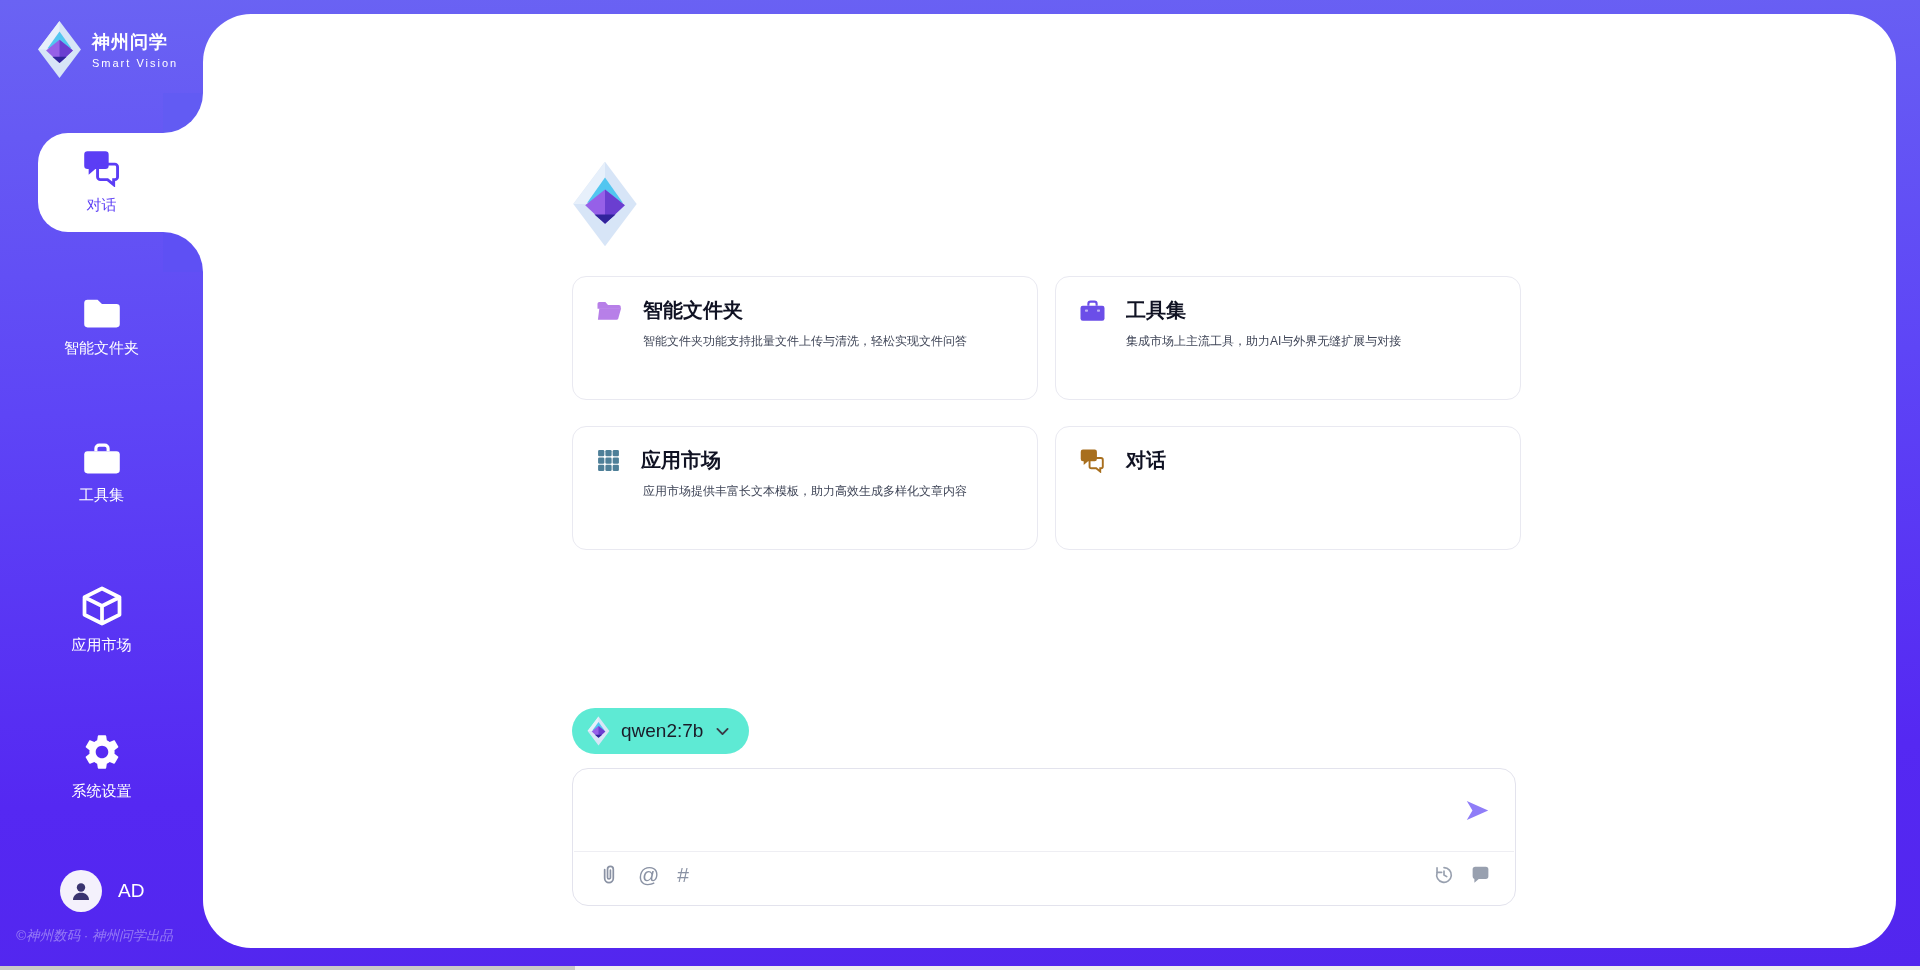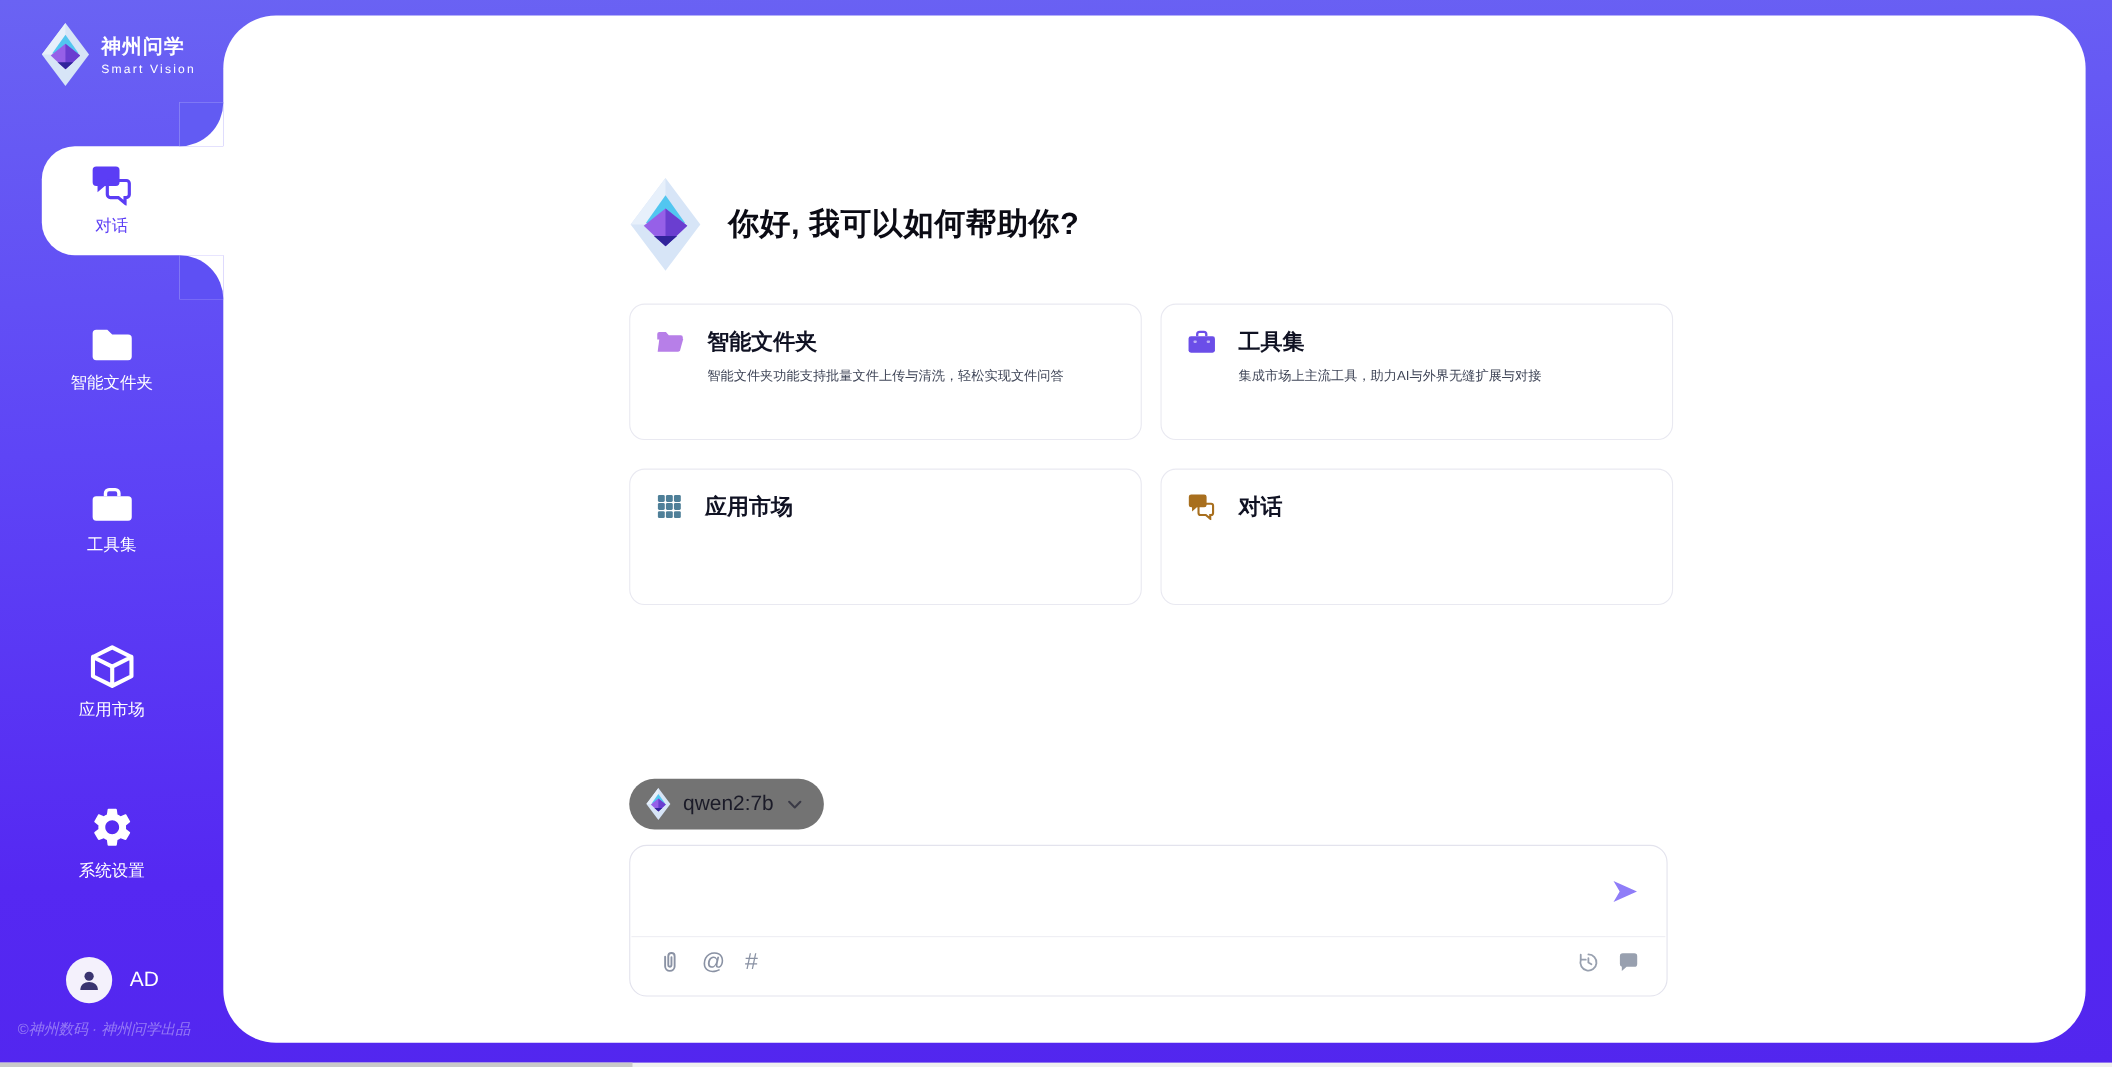--- a/index.html
+++ b/index.html
@@ -59,21 +59,21 @@
     padding:20px 24px 0 23px; cursor:pointer;
   }
   .card-head { display:flex; align-items:center; gap:20px; }
   .card-title { font-size:20px; font-weight:700; color:#101223; }
   .card-desc { margin:8px 0 0 47px; font-size:12px; line-height:1.55; color:#3F4557; }
 
   
   .model-pill {
     position:absolute; left:572px; top:708px; height:46px;
     display:inline-flex; align-items:center; gap:11px; padding:0 18px 0 15px;
-    background:#737373; border-radius:23px; cursor:pointer;
+    background:#5eead4; border-radius:23px; cursor:pointer;
   }
   .model-name { font-size:19px; color:#1B1B28; }
 
   
   .composer {
     position:absolute; left:572px; top:768px; width:944px; height:138px;
     background:#fff; border:1px solid #E3E3ED; border-radius:16px;
   }
   .composer textarea {
     position:absolute; left:24px; top:16px; width:850px; height:58px;
@@ -242,21 +242,20 @@
 </div>
 
 <div class="copyright">©神州数码 · 神州问学出品</div>
 
 <div class="greeting">
   <span>
     <svg width="66" height="88">
         <use href="#sym-diamond"></use>
       </svg>
   </span>
-  <span class="greeting-title">你好, 我可以如何帮助你?</span>
 </div>
 
 <div class="cards">
 
   <div class="card">
     <div class="card-head">
       <span class="card-icon" style="color: rgb(183, 127, 232);">
         <svg width="27" height="23">
             <use href="#sym-folder-open"></use>
           </svg>
@@ -280,20 +279,21 @@
 
   <div class="card">
     <div class="card-head">
       <span class="card-icon" style="color: rgb(78, 127, 152);">
         <svg width="25" height="25">
             <use href="#sym-grid"></use>
           </svg>
       </span>
       <span class="card-title">应用市场</span>
     </div>
+    <div class="card-desc">应用市场提供丰富长文本模板，助力高效生成多样化文章内容</div>
   </div>
 
   <div class="card">
     <div class="card-head">
       <span class="card-icon" style="color: rgb(168, 111, 30);">
         <svg width="27" height="25">
             <use href="#sym-chat-duo"></use>
           </svg>
       </span>
       <span class="card-title">对话</span>

